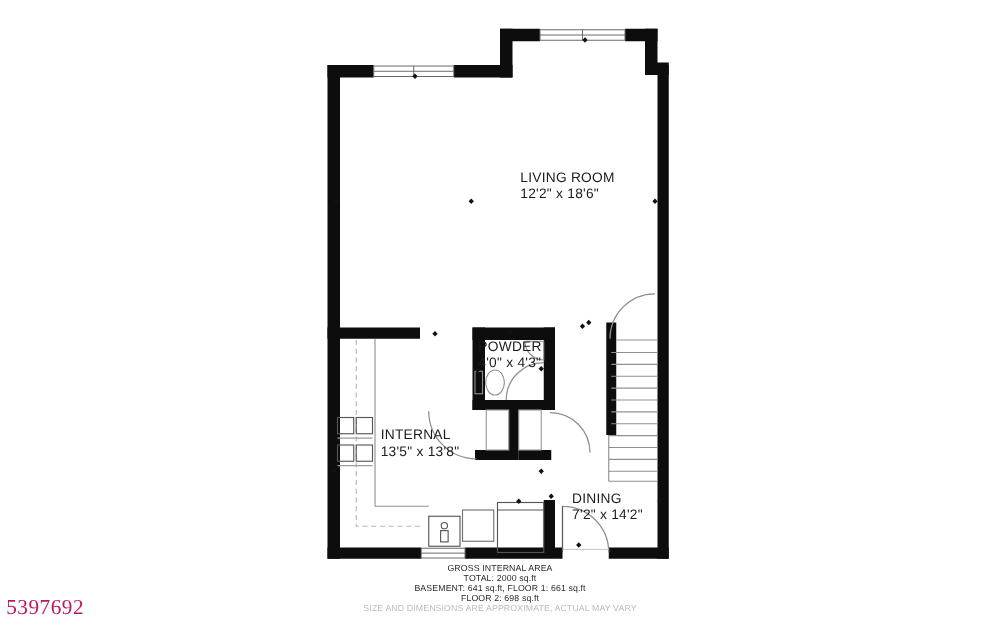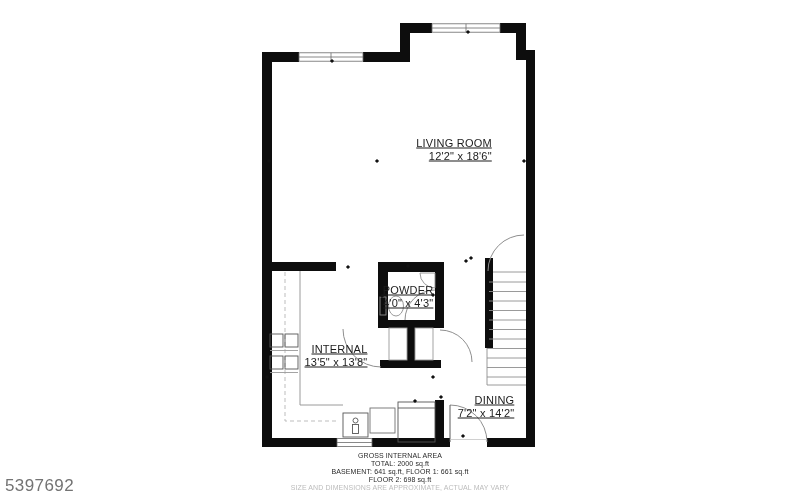--- a/index.html
+++ b/index.html
@@ -1,25 +1,25 @@
 <!DOCTYPE html>
 <html><head>
 <meta charset="utf-8">
 <style>
   html,body{margin:0;padding:0;background:#ffffff;}
   .canvas{position:relative;width:800px;height:500px;background:#ffffff;overflow:hidden;
           font-family:"Liberation Sans",sans-serif;}
   .plan-svg{position:absolute;left:0;top:0;}
-  .room-label{position:absolute;transform:translate(-50%,-50%);text-align:right;
-              color:#1c1c1c;font-size:11px;line-height:12.5px;letter-spacing:.2px;white-space:nowrap;text-decoration:underline;}
+  .room-label{position:absolute;transform:translate(-50%,-50%);text-align:left;
+              color:#1c1c1c;font-size:11px;line-height:12.5px;letter-spacing:.2px;white-space:nowrap;}
   .room-label .dims{display:block;}
   .footer{position:absolute;left:400px;top:452px;transform:translateX(-50%);
           width:340px;text-align:center;color:#2a2a2a;font-size:7px;line-height:8px;letter-spacing:.1px;}
   .footer .disclaimer{color:#bcbcbc;}
-  .watermark{position:absolute;left:5px;top:476px;font-size:17px;color:#737373;letter-spacing:.4px;}
+  .watermark{position:absolute;left:5px;top:476px;font-size:17px;color:#be185d;letter-spacing:.4px;font-family:Liberation Serif, serif;}
 </style>
 </head>
 <body>
 
 <div class="canvas">
 
   <svg class="plan-svg" width="800" height="500" viewBox="0 0 800 500">
 
     <g fill="#0d0d0d">
 
@@ -152,21 +152,21 @@
       <rect x="439.5" y="395.5" width="3" height="3" transform="rotate(45 441 397)"></rect>
       <rect x="526.5" y="399.5" width="3" height="3" transform="rotate(45 528 401)"></rect>
       <rect x="461.5" y="434.5" width="3" height="3" transform="rotate(45 463 436)"></rect>
     </g>
   </svg>
 
   <div class="room-label" style="left:454px;top:149px;">
     <span>LIVING ROOM</span>
     <span class="dims">12'2" x 18'6"</span>
   </div>
-  <div class="room-label" style="left:408px;top:296px;">
+  <div class="room-label" style="left:408px;top:284px;">
     <span>POWDER</span>
     <span class="dims">4'0" x 4'3"</span>
   </div>
   <div class="room-label" style="left:336px;top:355px;">
     <span>INTERNAL</span>
     <span class="dims">13'5" x 13'8"</span>
   </div>
   <div class="room-label" style="left:486px;top:406px;">
     <span>DINING</span>
     <span class="dims">7'2" x 14'2"</span>

